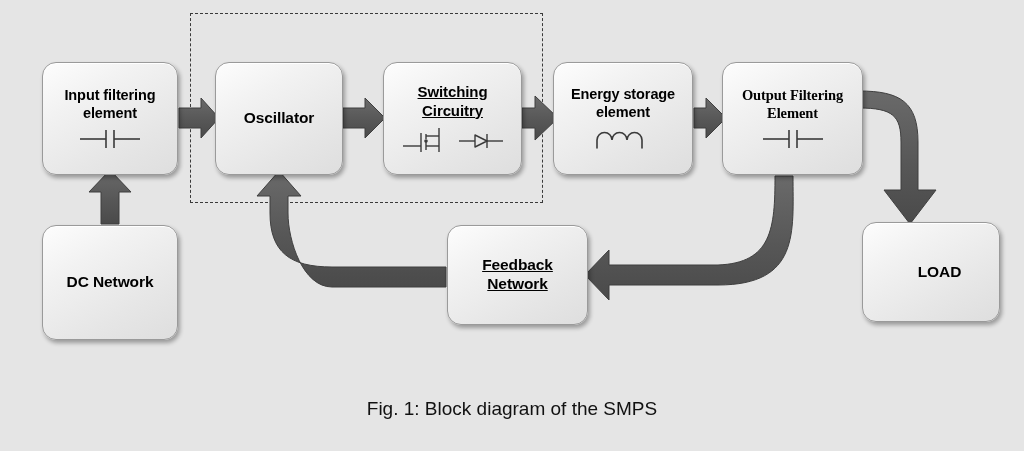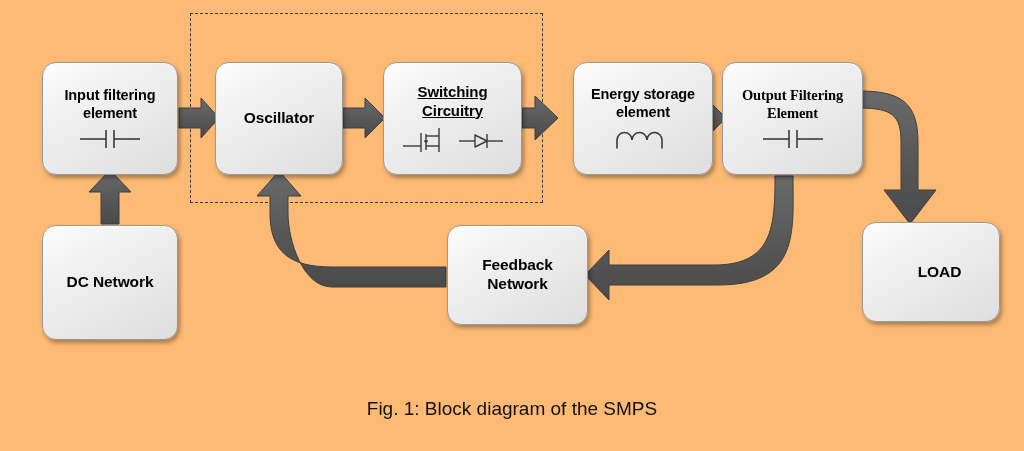--- a/index.html
+++ b/index.html
@@ -76,21 +76,21 @@
     color: #111111;
     z-index: 6;
   }
   .caption .figno {
     font-weight: normal;
   }
 </style>
 </head>
 <body style="background: rgb(255, 255, 255);">
 
-<div id="canvas" style="background: #fdba74;">
+<div id="canvas" style="background: #e5e5e5;">
 
   <div class="dashed-box" id="dashed-region" style="left: 190px; top: 13px; width: 353px; height: 190px; border-color: rgb(58, 58, 58);"></div>
 
   <svg id="connectors" viewBox="0 0 1024 451" xmlns="http://www.w3.org/2000/svg">
     <defs>
       <linearGradient id="arrowGrad" x1="0" y1="0" x2="0" y2="1">
         <stop offset="0%" stop-color="#6a6a6a"></stop>
         <stop offset="55%" stop-color="#575757"></stop>
         <stop offset="100%" stop-color="#4a4a4a"></stop>
       </linearGradient>
@@ -191,21 +191,21 @@
         <circle cx="25" cy="15" r="1.8" fill="#3a3a3a"></circle>
 
         <line x1="58" y1="15" x2="74" y2="15" stroke="#3a3a3a" stroke-width="1.4"></line>
         <polygon points="74,9 74,21 86,15" fill="none" stroke="#3a3a3a" stroke-width="1.4" stroke-linejoin="round"></polygon>
         <line x1="86" y1="8" x2="86" y2="22" stroke="#3a3a3a" stroke-width="1.4"></line>
         <line x1="86" y1="15" x2="102" y2="15" stroke="#3a3a3a" stroke-width="1.4"></line>
       </svg>
     </div>
   </div>
 
-  <div class="block" id="block-energy-storage-element" style="left: 573px; top: 62px; width: 140px; height: 113px;">
+  <div class="block" id="block-energy-storage-element" style="left: 553px; top: 62px; width: 140px; height: 113px;">
     <div class="label" style="font-size: 14.5px;">Energy storage
 element</div>
     <div class="sym">
       <svg width="62" height="24" viewBox="0 0 62 24" xmlns="http://www.w3.org/2000/svg">
         <path d="M 5 21 L 5 13 A 7.5 7.5 0 0 1 20 13 A 7.5 7.5 0 0 1 35 13 A 7.5 7.5 0 0 1 50 13 L 50 21" fill="none" stroke="#3a3a3a" stroke-width="1.6" stroke-linecap="round"></path>
       </svg>
     </div>
   </div>
 
   <div class="block" id="block-output-filtering-element" style="left: 722px; top: 62px; width: 141px; height: 113px; font-family: Liberation Serif, serif;">
@@ -218,21 +218,21 @@
         <line x1="36" y1="2" x2="36" y2="20" stroke="#3a3a3a" stroke-width="1.6"></line>
         <line x1="36" y1="11" x2="62" y2="11" stroke="#3a3a3a" stroke-width="1.6"></line>
       </svg>
     </div>
   </div>
 
   <div class="block" id="block-dc-source" style="left: 42px; top: 225px; width: 136px; height: 115px;">
     <div class="label" style="font-size: 15.5px;">DC Network</div>
   </div>
 
-  <div class="block" id="block-feedback-network" style="left: 447px; top: 225px; width: 141px; height: 100px;">
+  <div class="block" id="block-feedback-network" style="left: 447px; top: 225px; width: 141px; height: 100px; text-decoration: underline;">
     <div class="label" style="font-size: 15.5px;">Feedback
 Network</div>
   </div>
 
   <div class="block" id="block-load" style="left: 862px; top: 222px; width: 138px; height: 100px;">
     <div class="label" style="font-size: 15.5px; margin-left: 17px;">LOAD</div>
   </div>
 
   <div class="caption">
     <span class="figno">Fig. 1:</span><span> Block diagram of the SMPS</span>

